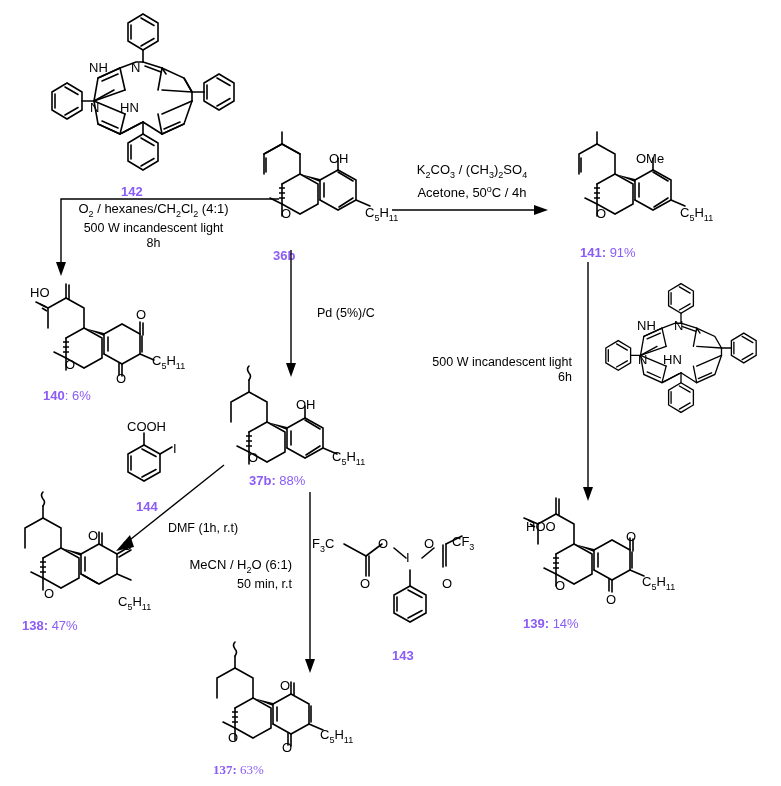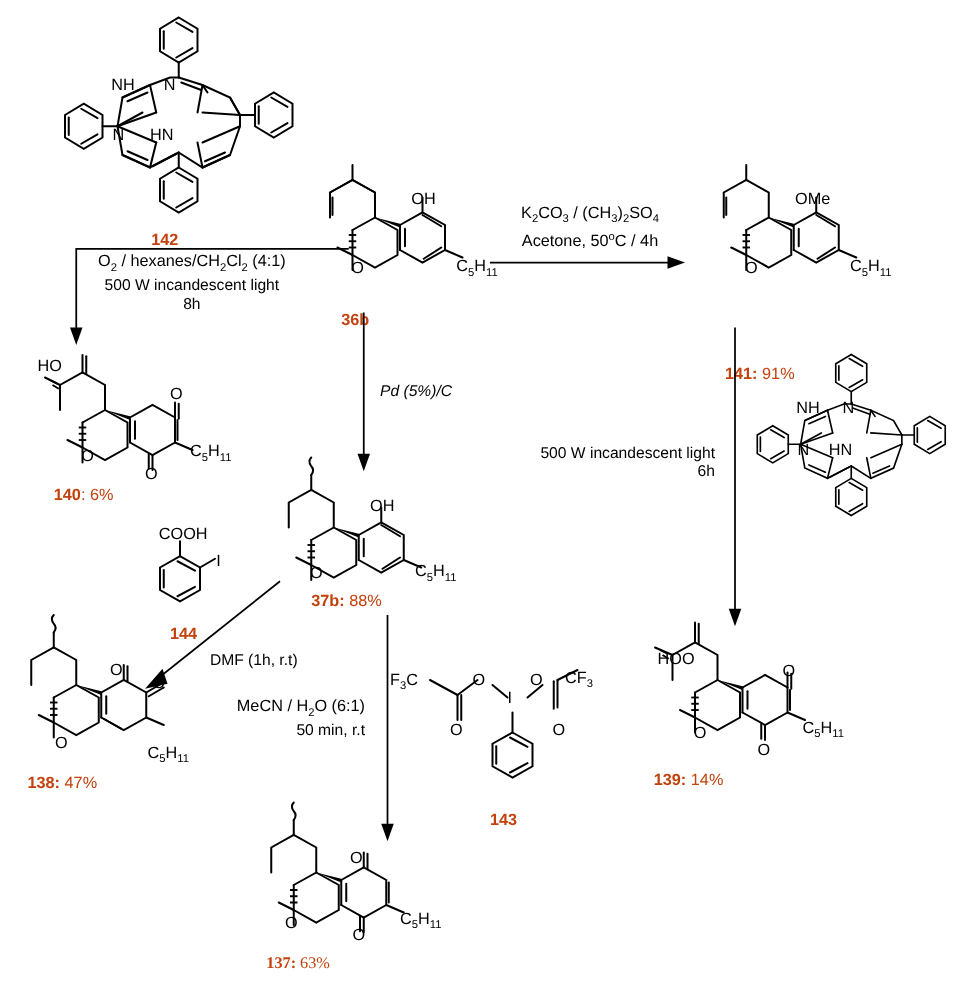--- a/index.html
+++ b/index.html
@@ -24,21 +24,21 @@
     line-height: 14.5px;
     text-align: center;
     white-space: nowrap;
     color: #000;
   }
   .cond-l { text-align: right; }
   .cond-r { text-align: left; }
   .label {
     font-size: 13px;
     white-space: nowrap;
-    color: #c2410c;
+    color: #8b5cf6;
   }
   .label b { font-weight: bold; }
   .atom {
     font-size: 13px;
     white-space: nowrap;
     color: #000;
     font-family: "Liberation Sans", sans-serif;
   }
   .atom sub { font-size: 9px; }
   .atom sup { font-size: 9px; }
@@ -177,21 +177,21 @@
       <line class="bond" x1="88" y1="47" x2="88" y2="61"></line>
       <line class="bond" x1="102" y1="36" x2="117" y2="45"></line>
       <line class="bond" x1="117" y1="62" x2="103" y2="71"></line>
       <line class="bond" x1="102" y1="34" x2="102" y2="22"></line>
       <line class="bond" x1="120" y1="64" x2="134" y2="70"></line>
     </svg>
   </div>
   <div class="abs atom" style="left:636px; top:151px;">OMe</div>
   <div class="abs atom" style="left:596px; top:206px;">O</div>
   <div class="abs atom" style="left:680px; top:205px;"><span>C</span><sub>5</sub><span>H</span><sub>11</sub></div>
-  <div class="abs label" style="left:580px; top:245px;margin-top:46px;"><b>141:</b><span> 91%</span></div>
+  <div class="abs label" style="left:580px; top:245px;"><b>141:</b><span> 91%</span></div>
 
   <div class="abs" style="left:586px; top:268px;">
     <svg width="190" height="160" viewBox="0 0 230 180">
       <g>
         <polygon class="bond" points="115,12 130,21 130,39 115,48 100,39 100,21"></polygon>
         <line class="bond" x1="103" y1="23" x2="103" y2="37"></line>
         <line class="bond" x1="113" y1="16" x2="126" y2="23.5"></line>
         <line class="bond" x1="126" y1="36.5" x2="113" y2="44"></line>
         <line class="bond" x1="115" y1="48" x2="115" y2="60"></line>
       </g>
@@ -305,21 +305,21 @@
   <div class="abs atom" style="left:65px; top:357px;">O</div>
   <div class="abs atom" style="left:152px; top:353px;"><span>C</span><sub>5</sub><span>H</span><sub>11</sub></div>
   <div class="abs label" style="left:43px; top:388px;"><b>140</b><span>: 6%</span></div>
 
   <div class="abs" style="left:281px; top:250px;">
     <svg width="20" height="128" viewBox="0 0 20 128">
       <line class="arrow-line" x1="10" y1="0" x2="10" y2="116"></line>
       <polygon fill="#000" points="10,127 5,113 15,113"></polygon>
     </svg>
   </div>
-  <div class="abs cond cond-r" style="left:304px; top:306px; width:90px;font-style:italic;">
+  <div class="abs cond cond-r" style="left:317px; top:306px; width:90px;">
     <div>Pd (5%)/C</div>
   </div>
 
   <div class="abs" style="left:203px; top:378px;">
     <svg width="180" height="105" viewBox="0 0 180 105">
       <polyline class="bond" points="28,44 28,24 46,14 64,24 64,44 46,54"></polyline>
       <line class="bond" x1="46" y1="14" x2="46" y2="2"></line>
       <polyline class="bond" points="46,54 46,74 64,84 82,74 82,54 64,44"></polyline>
       <line class="bond" x1="46" y1="74" x2="34" y2="68"></line>
       <line class="bond" x1="46" y1="74" x2="46" y2="86"></line>

